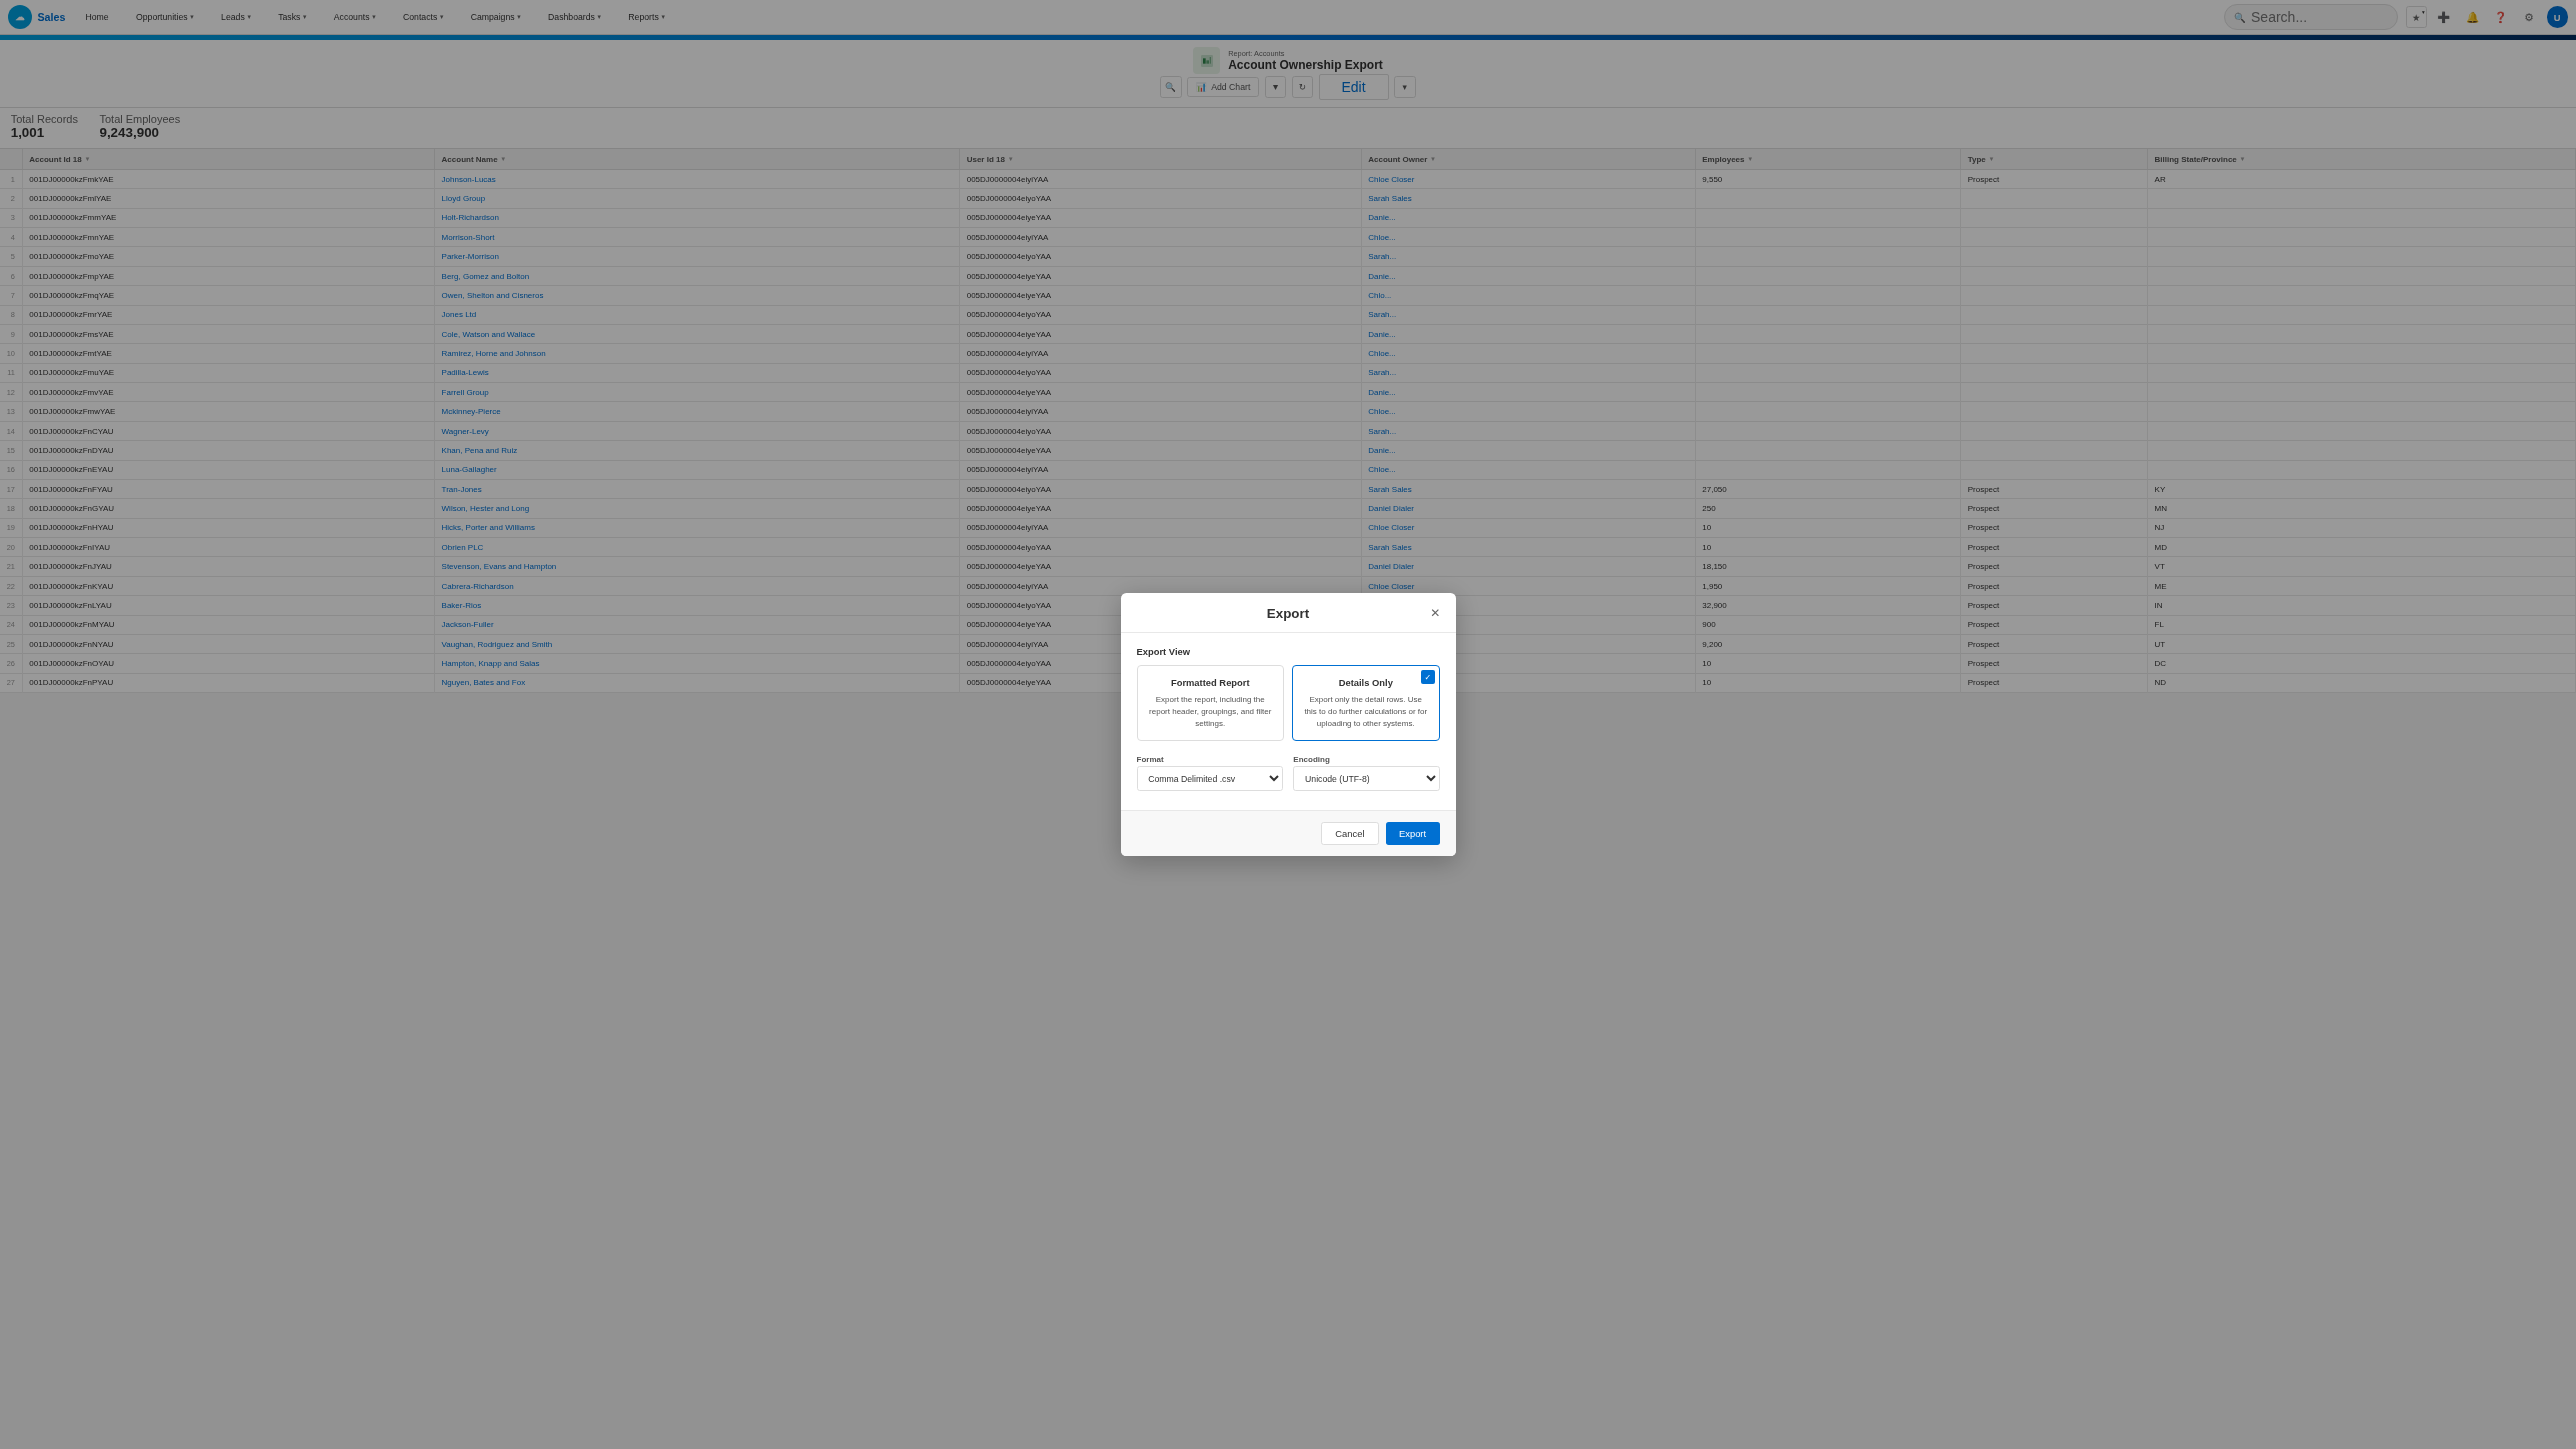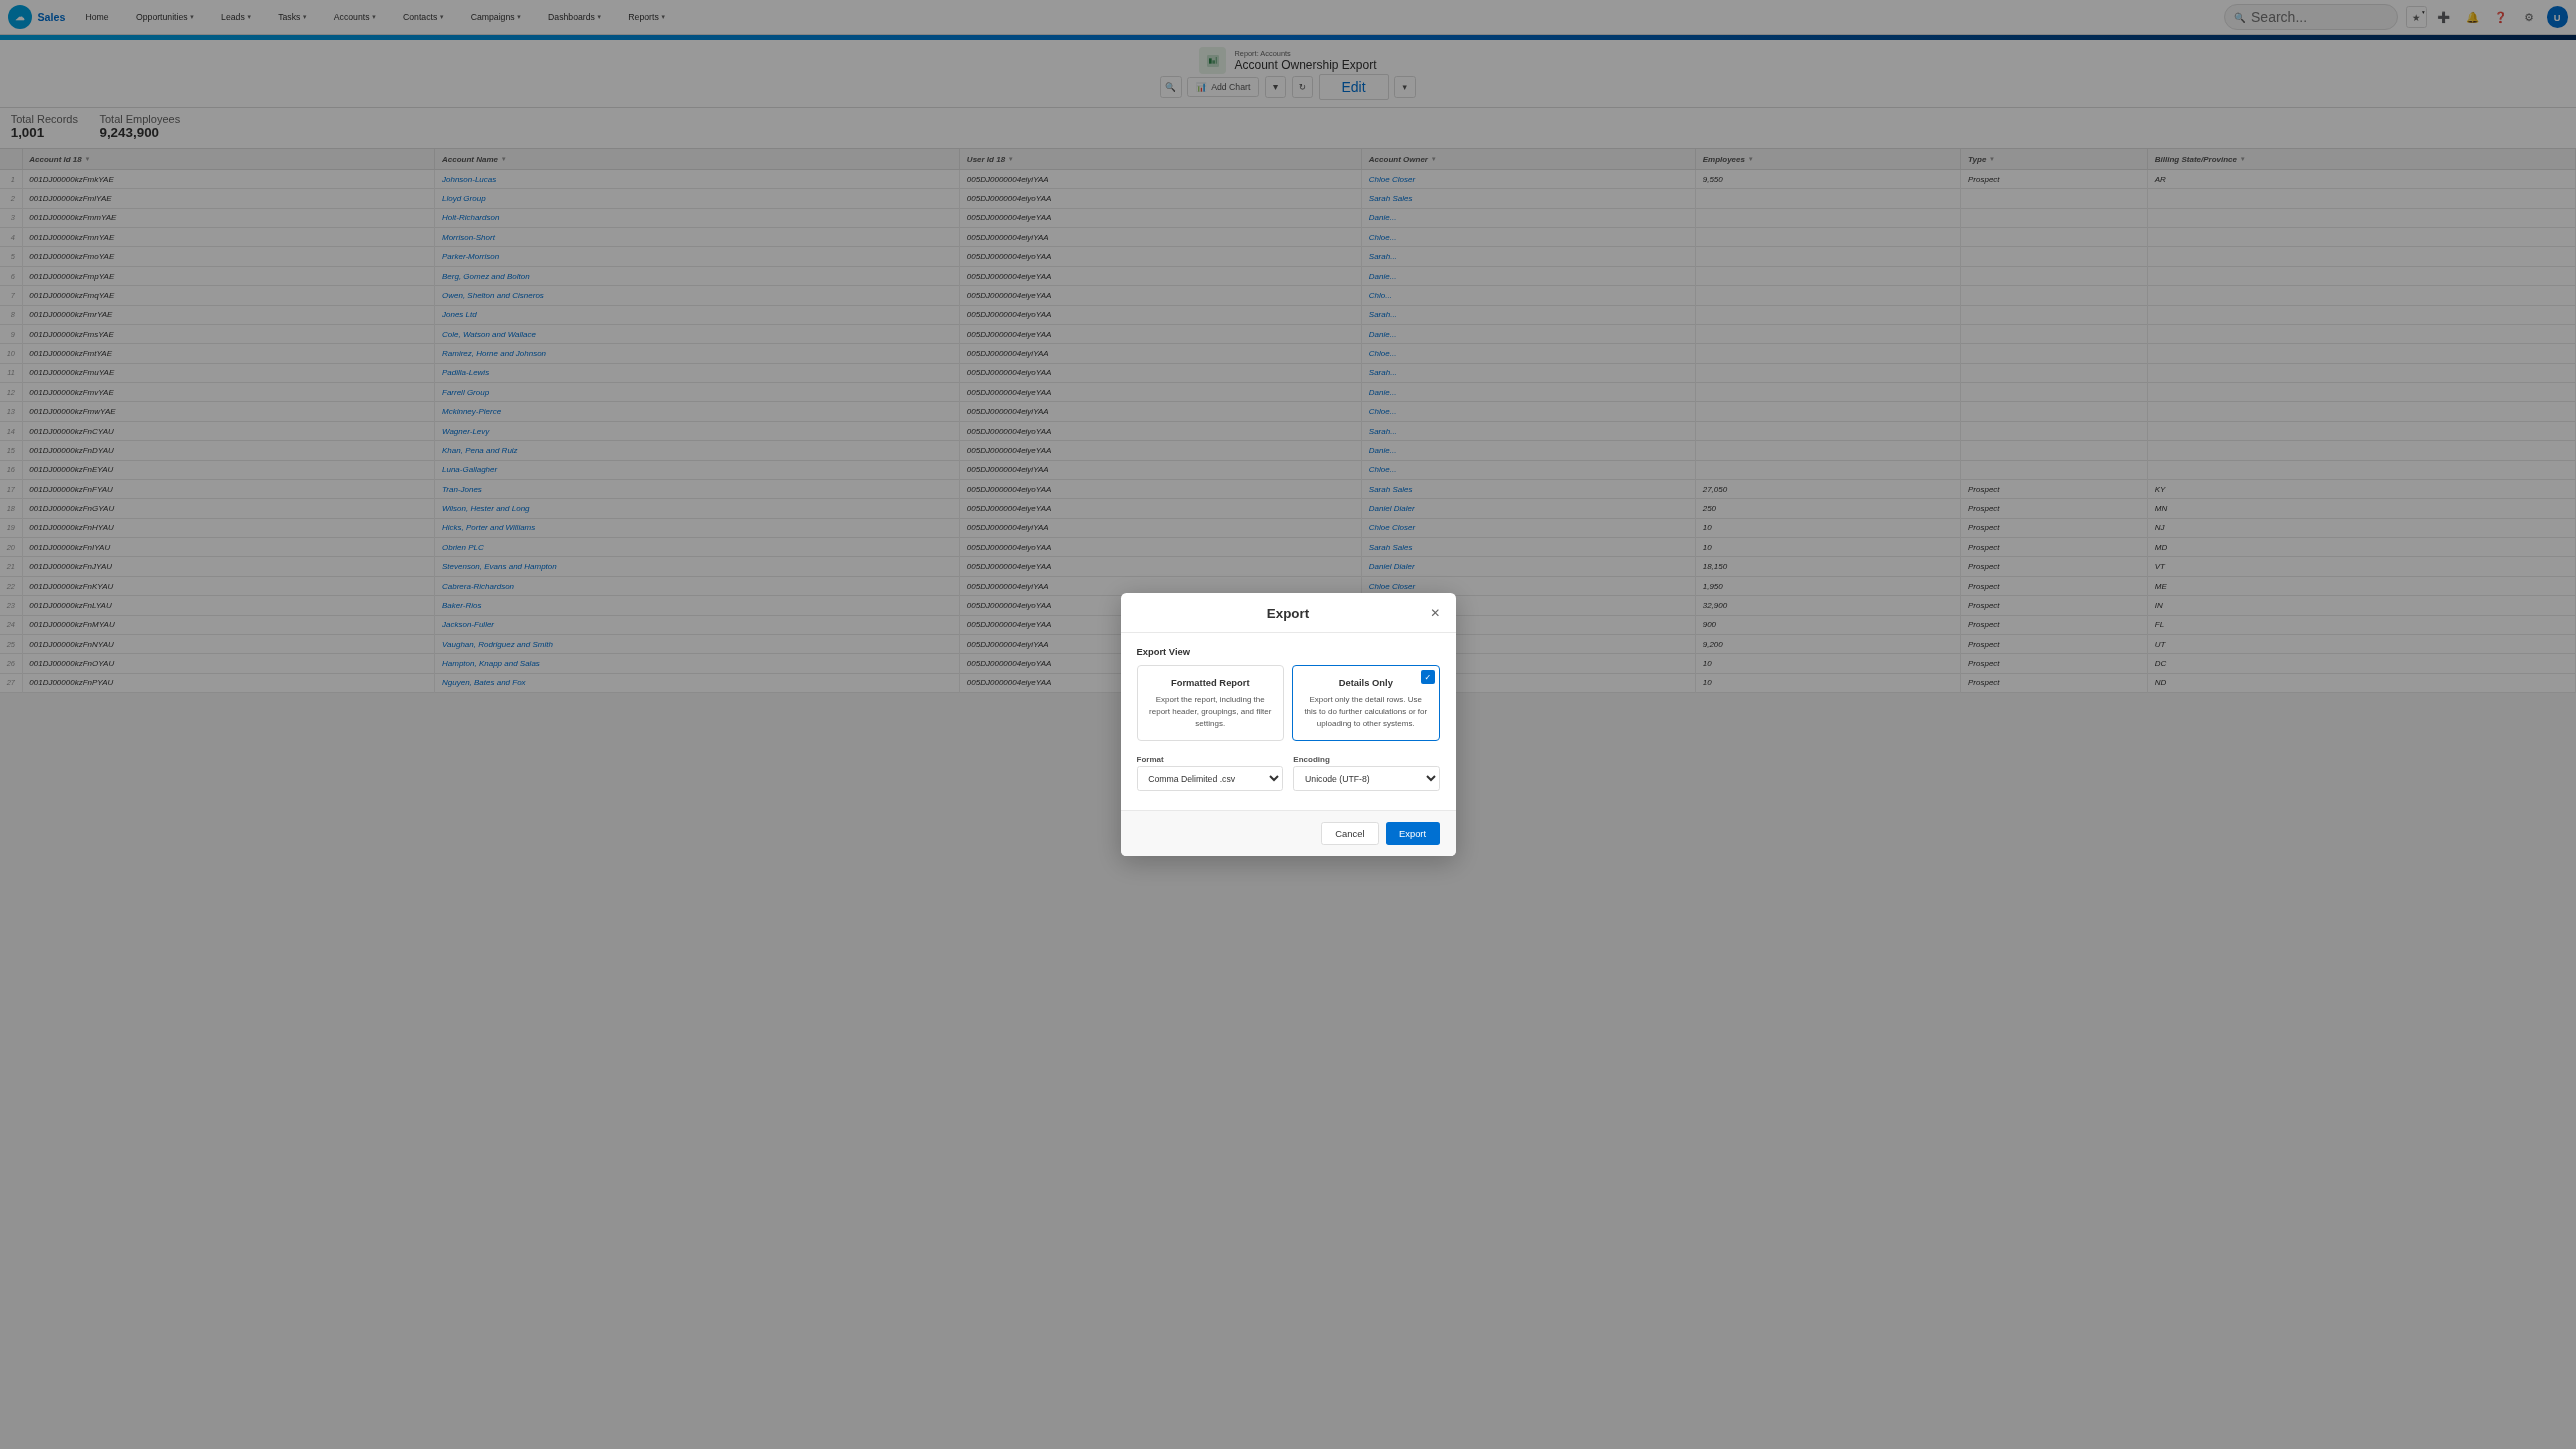--- a/index.html
+++ b/index.html
@@ -126,21 +126,21 @@
       justify-content: center;
       color: #2e844a;
       font-size: 13.4px;
     }
     .report-title-area .breadcrumb {
       font-size: 7.4px;
       color: #666;
     }
     .report-title-area .title {
       font-size: 12px;
-      font-weight: 400;
+      font-weight: 700;
       color: #333;
       text-align: right;
     }
     .report-header-right {
       display: flex;
       align-items: center;
       gap: 5.4px;
     }
     .btn-icon {
       width: 21.5px;
@@ -186,21 +186,20 @@
       gap: 21.5px;
     }
     .stat-item .label { font-size: 11px; color: #666; }
     .stat-item .value { font-size: 13.4px; font-weight: 700; color: #333; }
 
     
     .table-container {
       background: #fff;
       overflow: auto;
       position: relative;
-      font-style: italic;
     }
     table {
       width: 100%;
       border-collapse: collapse;
       font-size: 8px;
     }
     thead th {
       background: #f3f3f3;
       border-bottom: 0.7px solid #ddd;
       border-right: 0.7px solid #e0e0e0;

